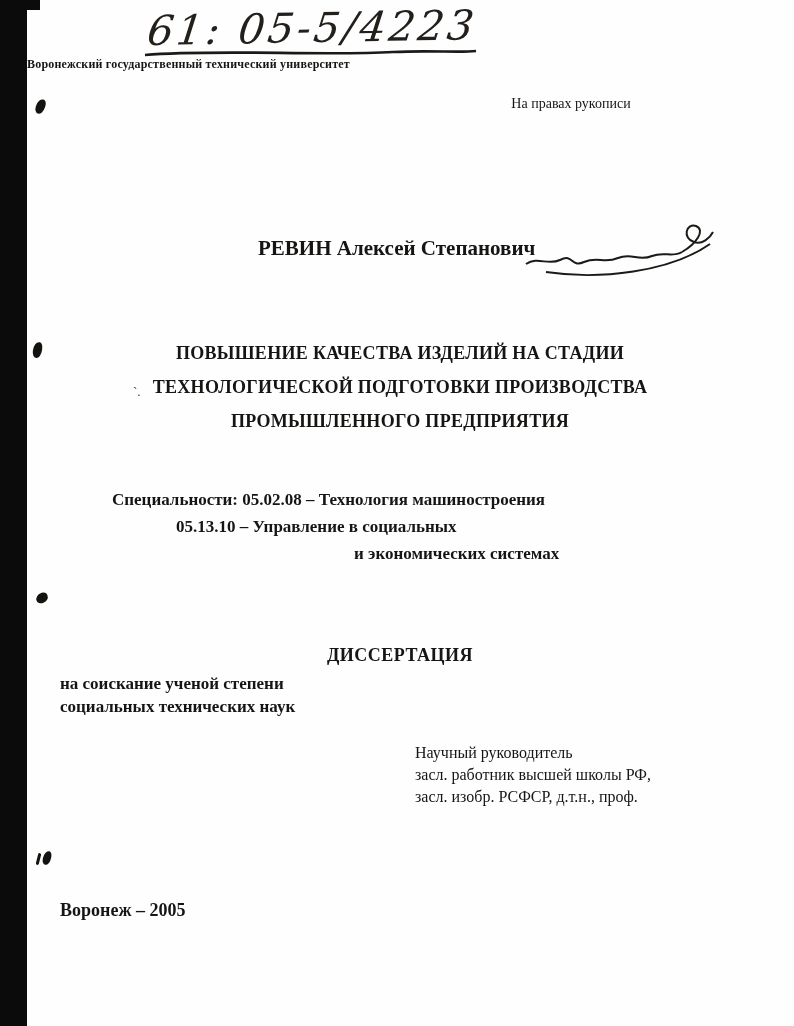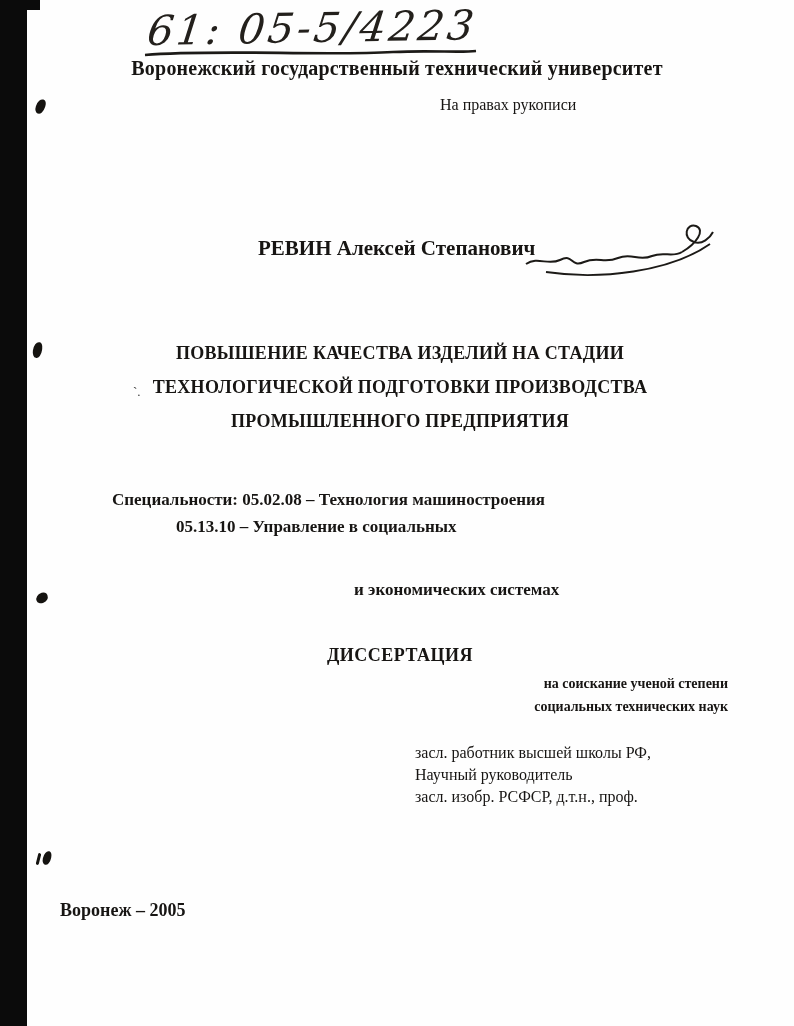--- a/index.html
+++ b/index.html
@@ -66,32 +66,32 @@
     top: 48px;
     width: 335px;
     height: 10px;
   }
 
   .university {
     position: absolute;
     left: 27px;
     top: 57px;
     width: 740px;
-    text-align: center;
-    font-size: 20px;
+    text-align: left;
+    font-size: 12px;
     font-weight: bold;
     letter-spacing: .2px;
   }
   .manuscript-note {
     position: absolute;
     left: 440px;
     top: 96px;
     width: 262px;
-    text-align: left;
-    font-size: 16px;
+    text-align: center;
+    font-size: 14px;
   }
 
   .author {
     position: absolute;
     left: 258px;
     top: 236px;
     font-size: 21px;
     font-weight: bold;
     white-space: nowrap;
   }
@@ -125,40 +125,40 @@
   .specialties {
     position: absolute;
     left: 112px;
     top: 486px;
     font-size: 17px;
     font-weight: bold;
     line-height: 27px;
     white-space: nowrap;
   }
   .spec-l2 { margin-left: 64px; }
-  .spec-l3 { margin-left: 242px; margin-top: 36px; }
+  .spec-l3 { margin-left: 242px; }
 
   .dissertation {
     position: absolute;
     left: 60px;
     top: 645px;
     width: 680px;
     text-align: center;
     font-size: 18px;
     font-weight: bold;
     letter-spacing: .5px;
     font-family: Liberation Serif, serif;
   }
   .degree {
     position: absolute;
-    left: 48px;
+    left: 60px;
     top: 672px;
     width: 680px;
-    text-align: right;
-    font-size: 14px;
+    text-align: left;
+    font-size: 17px;
     font-weight: bold;
     line-height: 23px;
   }
 
   .supervisor {
     position: absolute;
     left: 415px;
     top: 742px;
     font-size: 16px;
     line-height: 22px;
@@ -218,20 +218,20 @@
     <div class="spec-l3">и экономических системах</div>
   </div>
 
   <div class="dissertation">ДИССЕРТАЦИЯ</div>
   <div class="degree">
     <div>на соискание ученой степени</div>
     <div>социальных технических наук</div>
   </div>
 
   <div class="supervisor">
+    <div>Научный руководитель</div>
     <div>засл. работник высшей школы РФ,</div>
-    <div>Научный руководитель</div>
     <div>засл. изобр. РСФСР, д.т.н., проф.</div>
   </div>
 
   <div class="footer-line">Воронеж – 2005</div>
 
 </div>
 
 </body></html>

